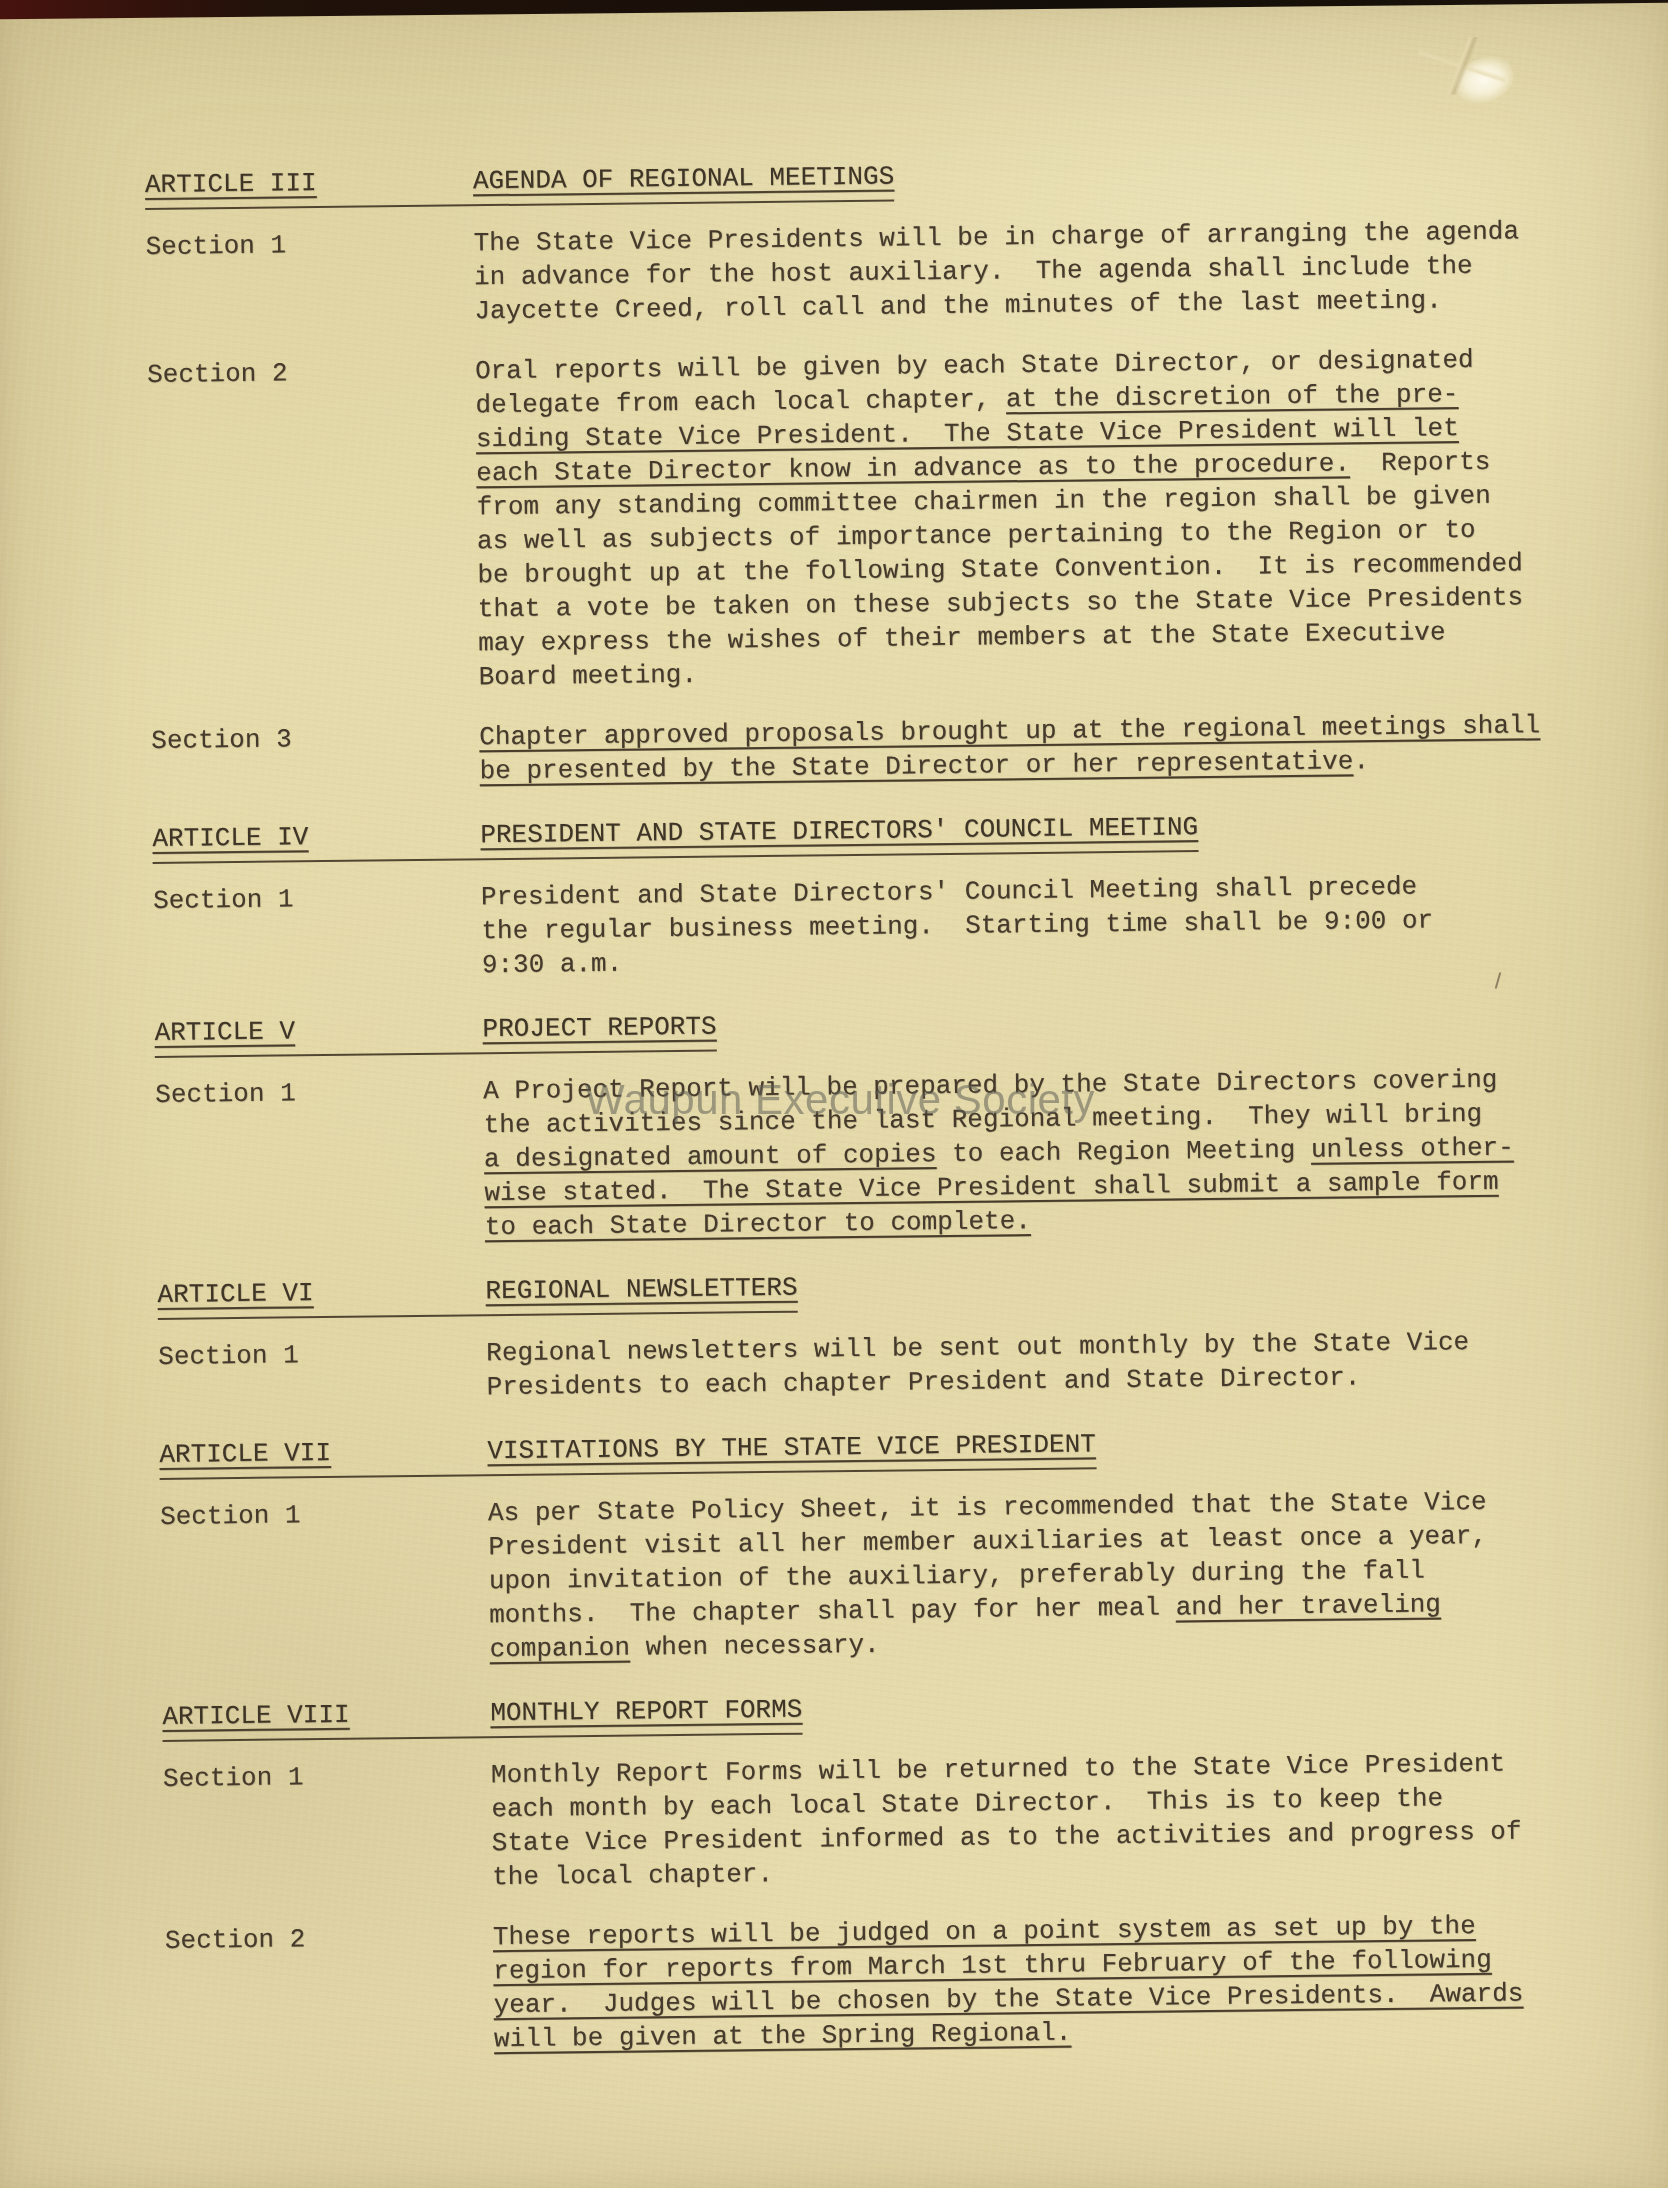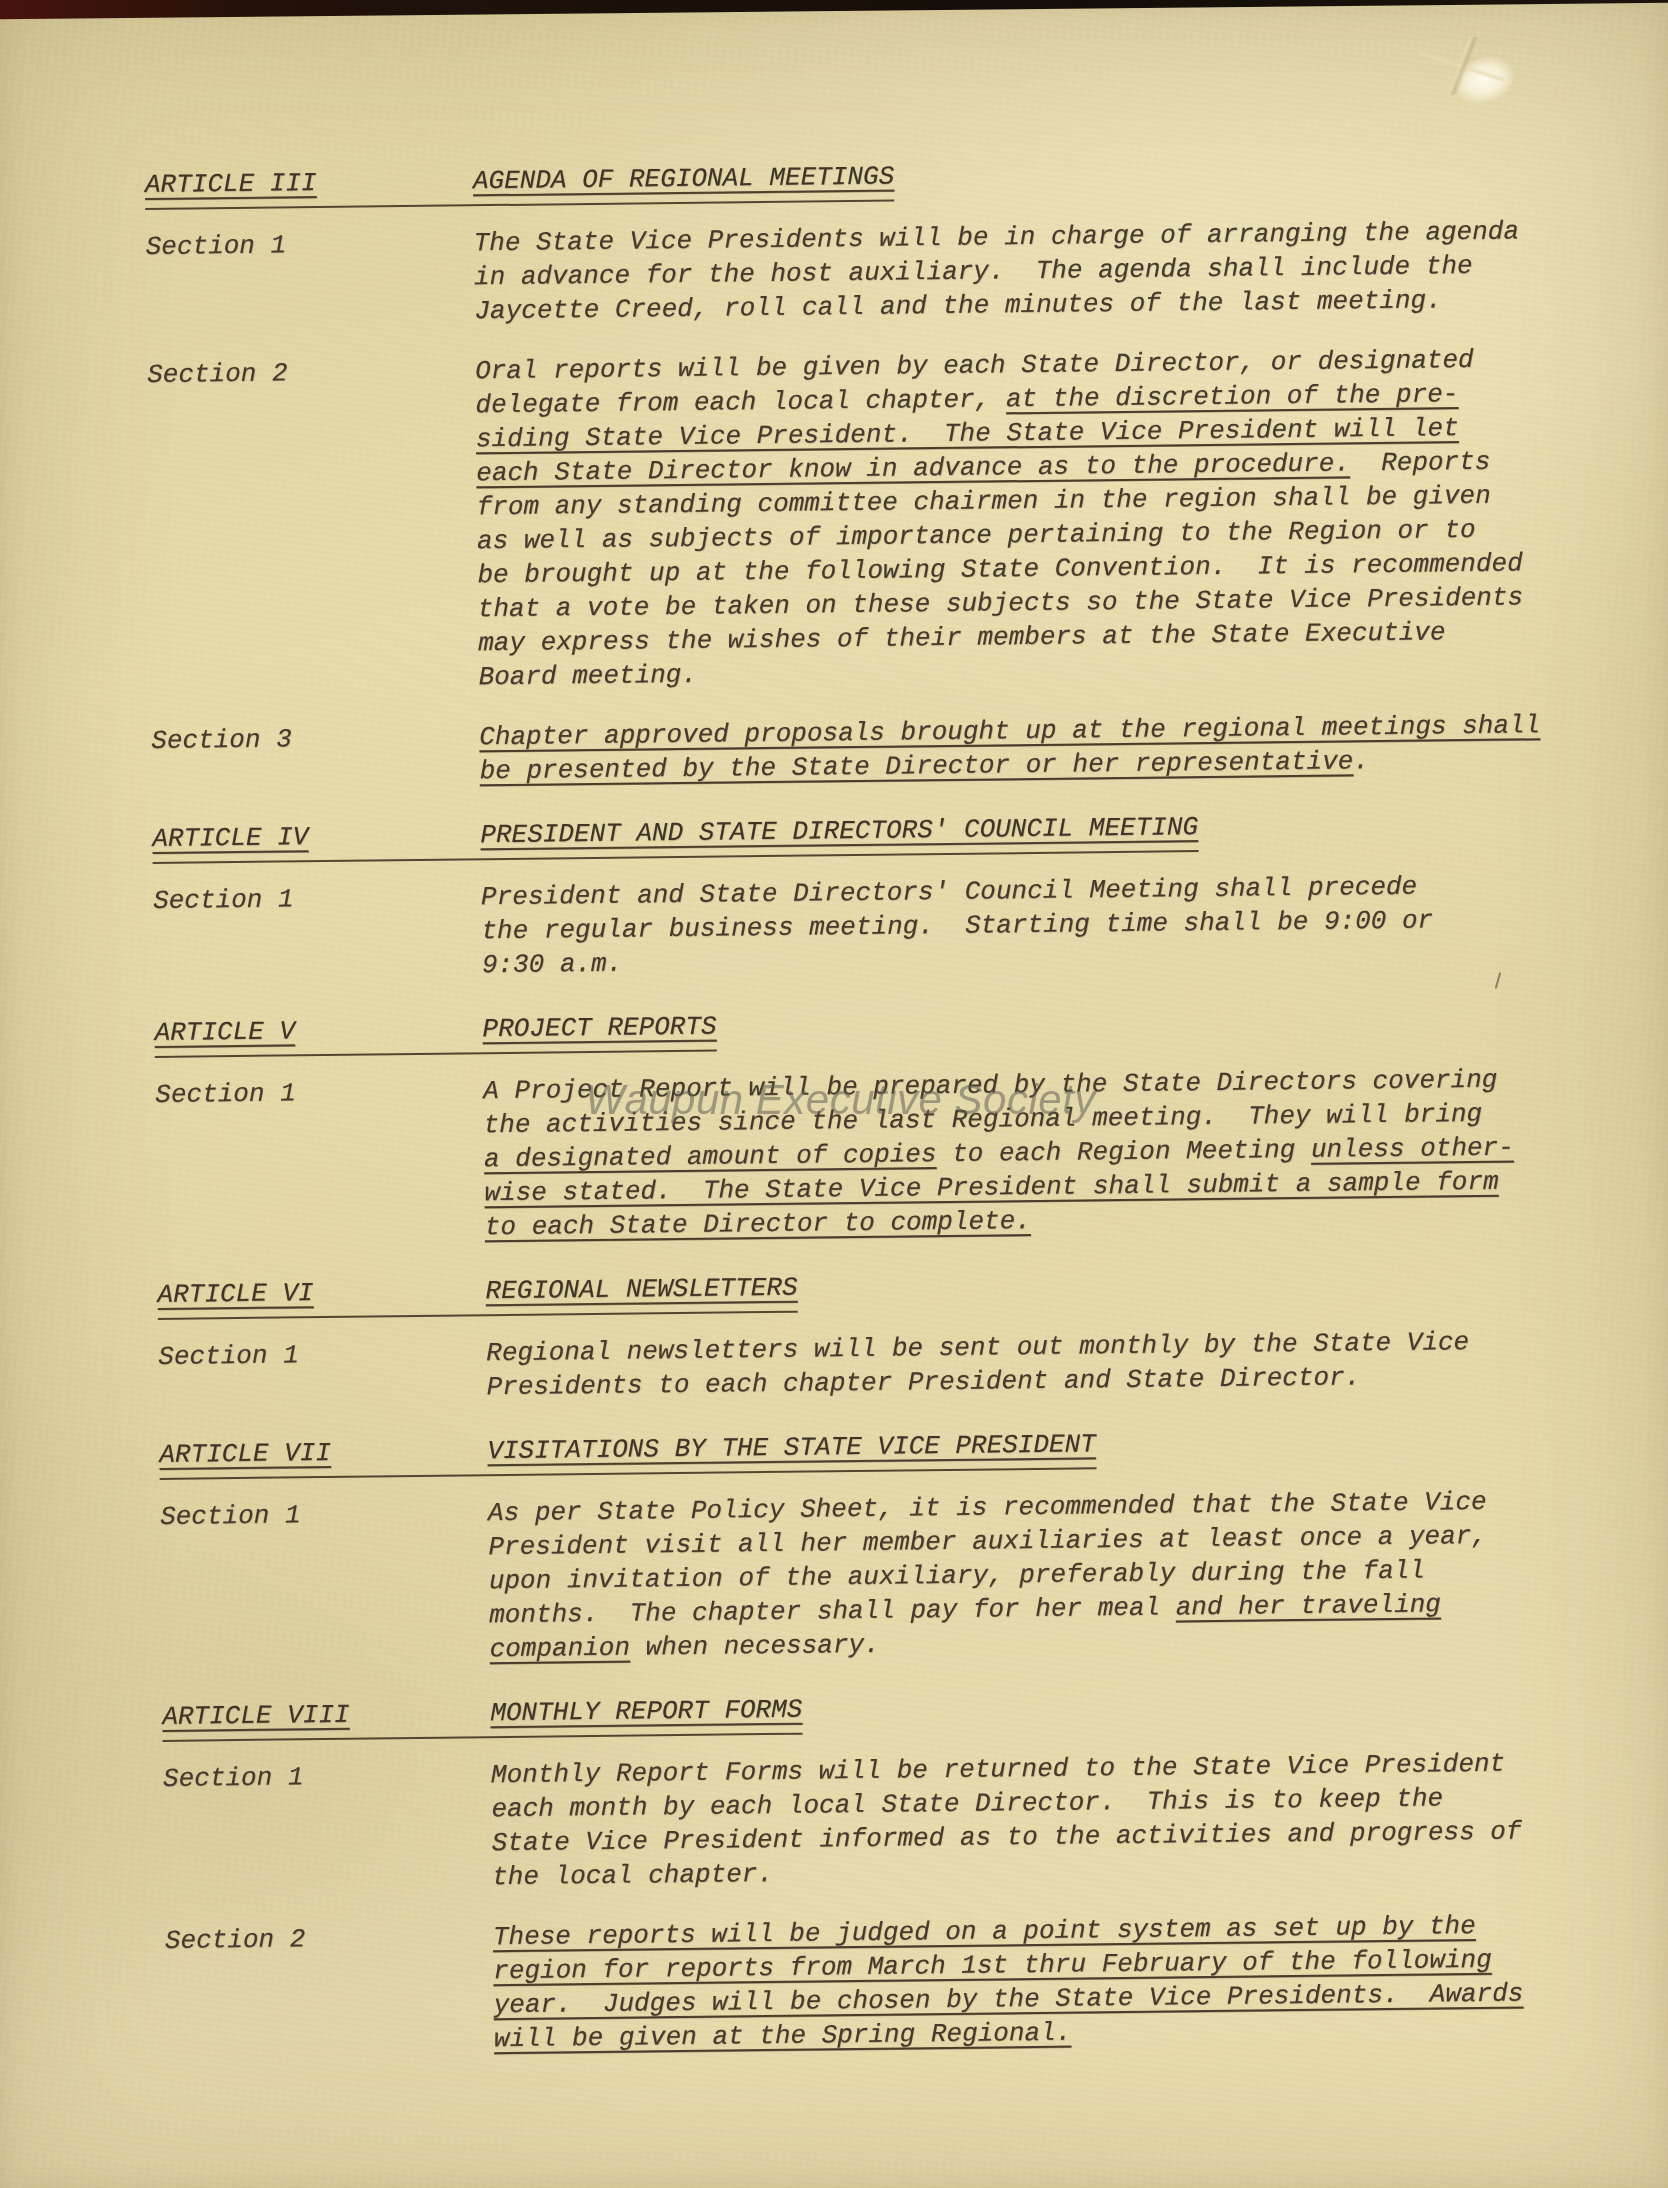--- a/index.html
+++ b/index.html
@@ -10,21 +10,20 @@
   }
   
   .page{
     position:absolute;inset:0;
     background:
       radial-gradient(1250px 850px at 72% 10%, rgba(255,250,222,.28), transparent 62%),
       radial-gradient(950px 750px at 14% 82%, rgba(118,98,56,.10), transparent 60%),
       radial-gradient(1500px 1100px at 52% 48%, rgba(255,248,216,.14), transparent 72%),
       linear-gradient(168deg,#ddd1a0 0%,#e5daa9 28%,#e0d4a2 55%,#e6dbac 80%,#e9ddae 100%);
     box-shadow: inset 0 0 170px rgba(104,82,40,.22), inset 0 0 28px rgba(104,82,40,.10);
-    font-style: italic;
   }
   
   .page::after{
     content:"";position:absolute;inset:0;pointer-events:none;
     background:
       repeating-linear-gradient(7deg,  rgba(118,98,55,.025) 0 2px, transparent 2px 6px),
       repeating-linear-gradient(96deg, rgba(255,250,226,.035) 0 3px, transparent 3px 8px);
   }
   
   .top-edge{

